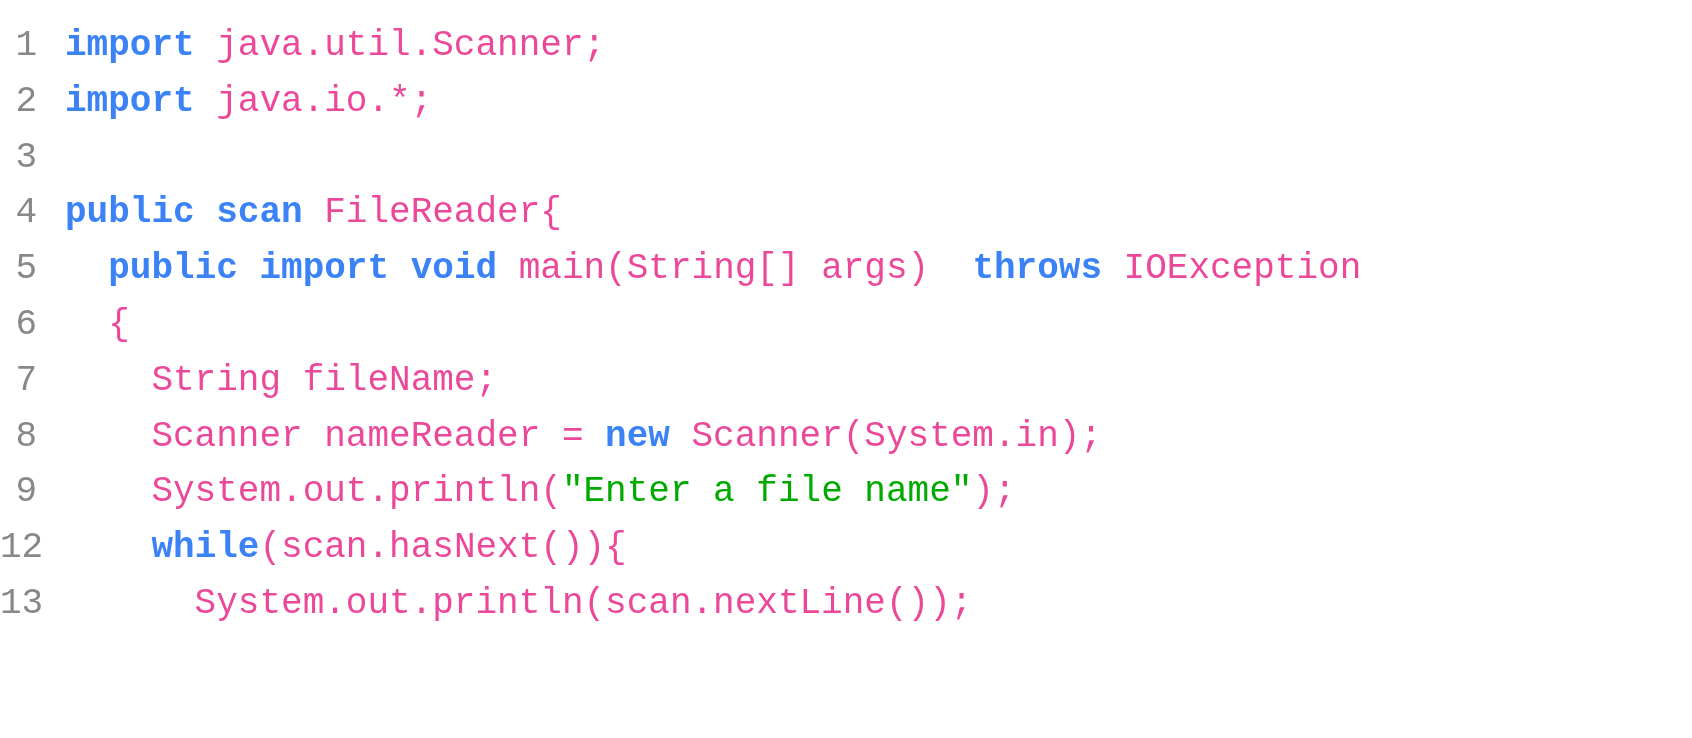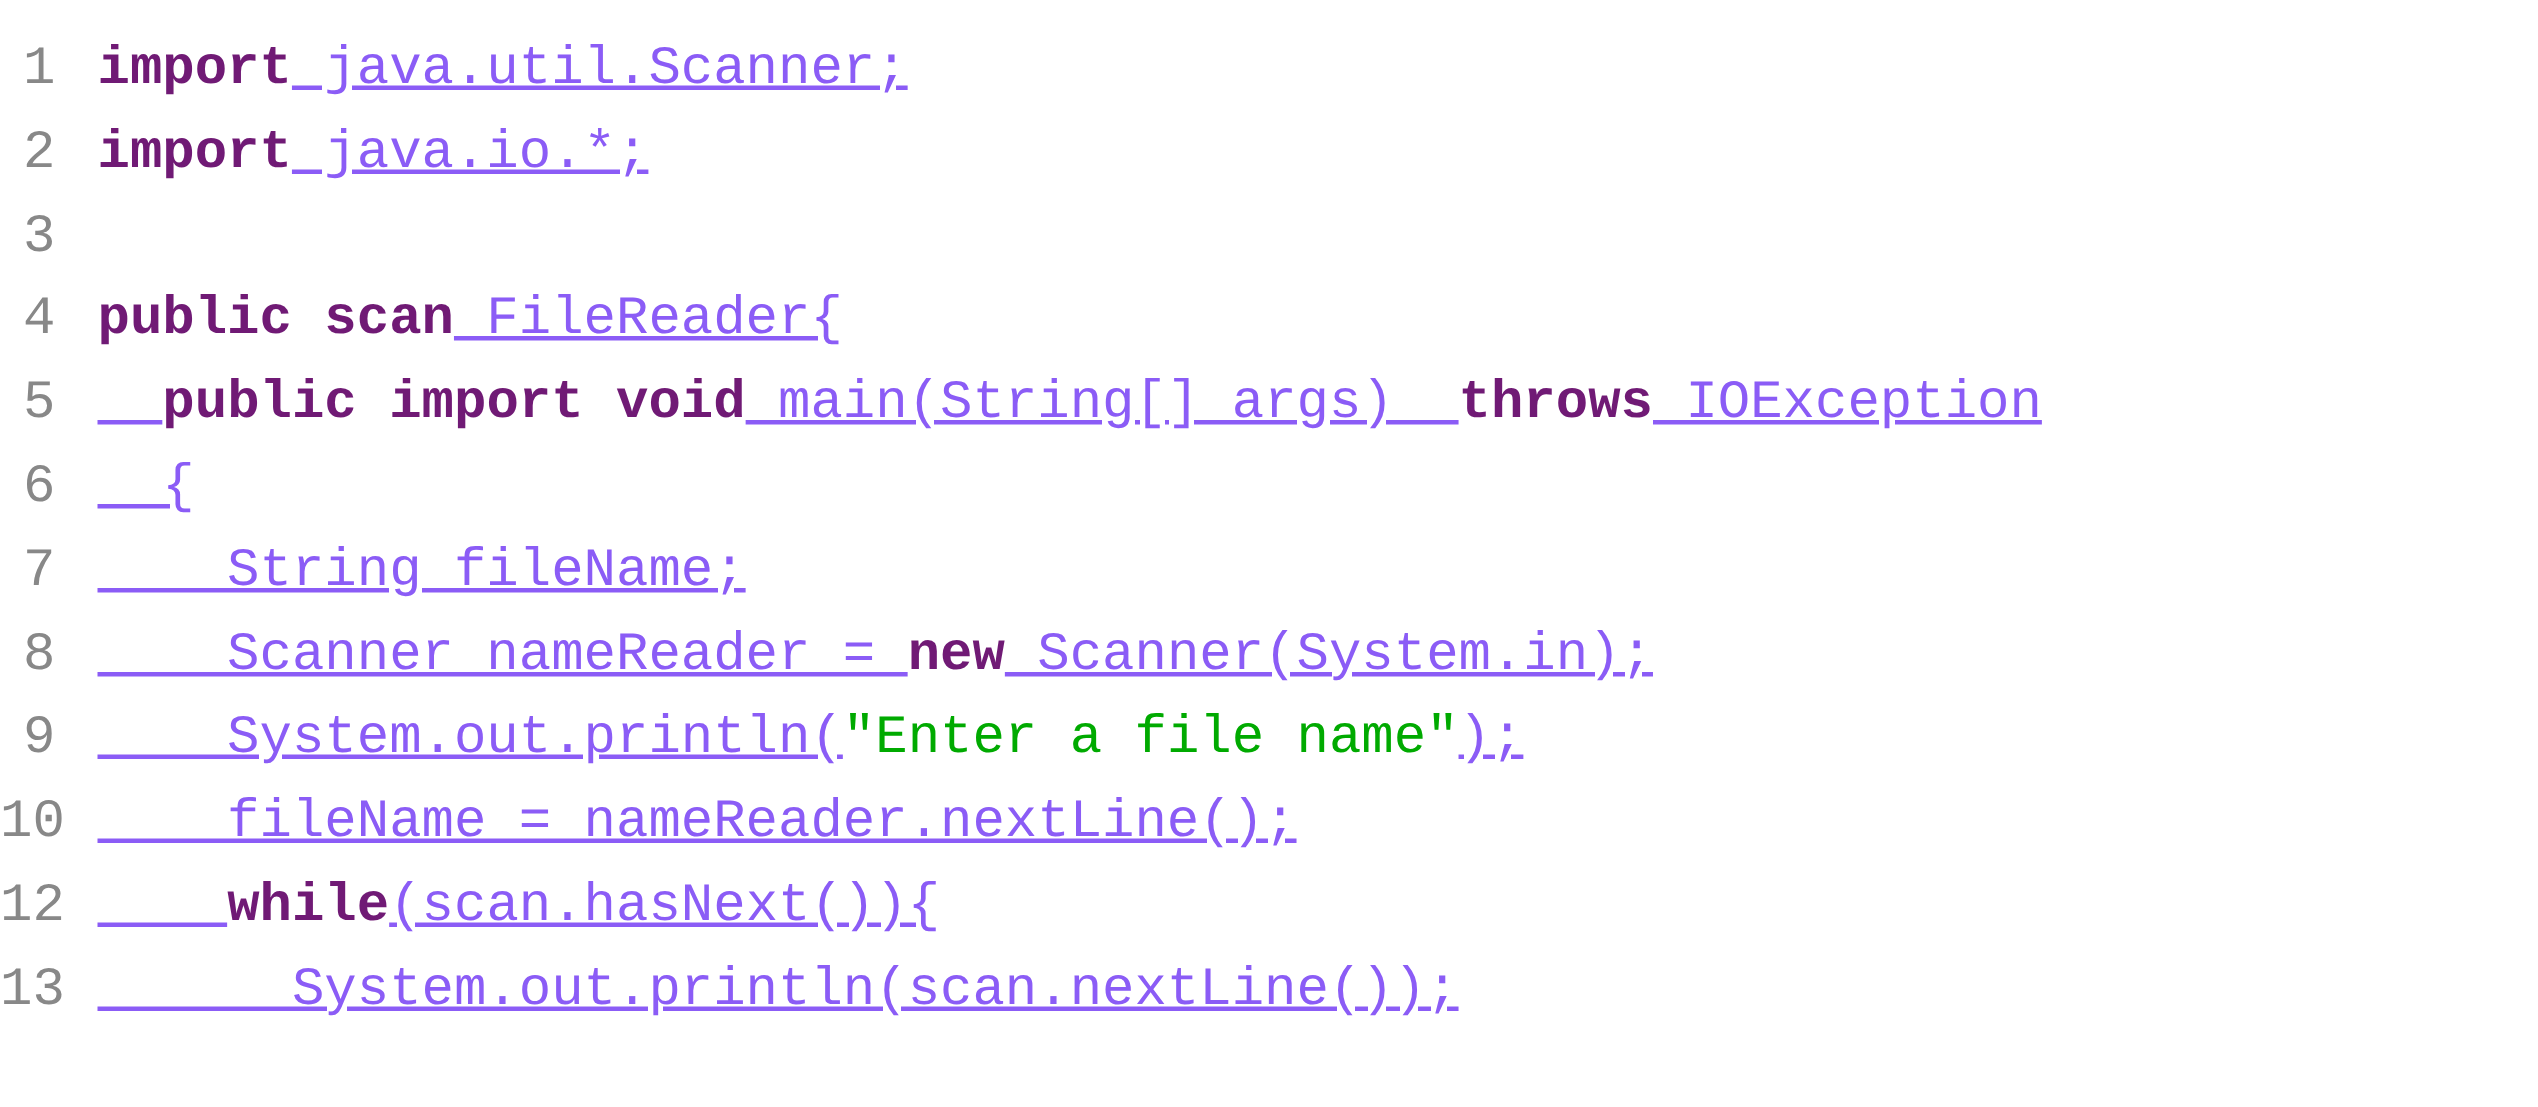--- a/index.html
+++ b/index.html
@@ -44,27 +44,26 @@
     }
 
     .line-content {
       flex: 1;
       padding-left: 10px;
       white-space: pre;
       font-size: 36px;
     }
 
     .kw-purple {
-      color: #701a75;
+      color: #3b82f6;
       font-weight: bold;
     }
 
     .kw-black {
-      color: #8b5cf6;
-      text-decoration: underline;
+      color: #ec4899;
     }
 
     .str-green {
       color: #00aa00;
     }
   </style>
 </head>
 <body>
 
 <div class="code-container">
@@ -98,24 +97,20 @@
     </div>
     <div class="code-line">
       <span class="line-number">8</span>
       <span class="line-content"><span class="kw-black">    Scanner nameReader = </span><span class="kw-purple">new</span><span class="kw-black"> Scanner(System.in);</span></span>
     </div>
     <div class="code-line">
       <span class="line-number">9</span>
       <span class="line-content"><span class="kw-black">    System.out.println(</span><span class="str-green">"Enter a file name"</span><span class="kw-black">);</span></span>
     </div>
     <div class="code-line">
-      <span class="line-number">10</span>
-      <span class="line-content"><span class="kw-black">    fileName = nameReader.nextLine();</span></span>
-    </div>
-    <div class="code-line">
       <span class="line-number">12</span>
       <span class="line-content"><span class="kw-black">    </span><span class="kw-purple">while</span><span class="kw-black">(scan.hasNext()){</span></span>
     </div>
     <div class="code-line">
       <span class="line-number">13</span>
       <span class="line-content"><span class="kw-black">      System.out.println(scan.nextLine());</span></span>
     </div>
   </div>
 
 </body></html>

